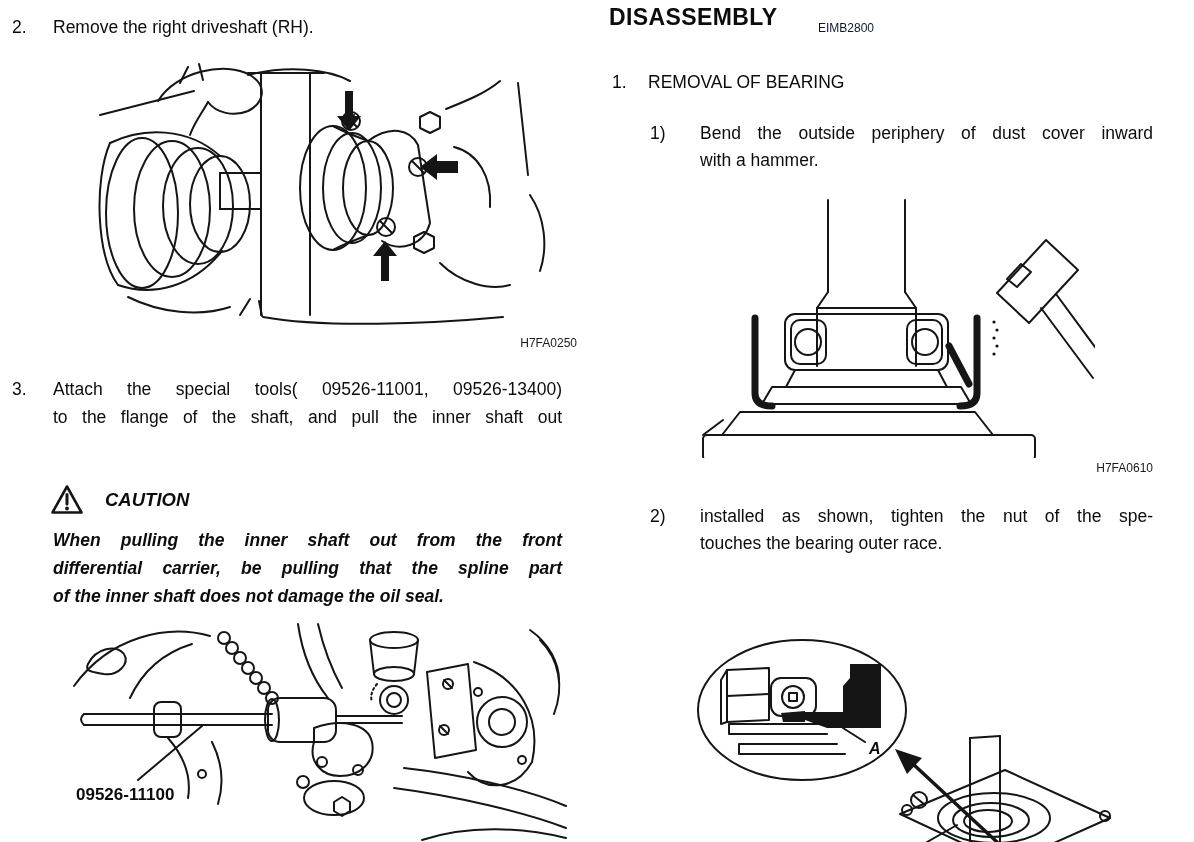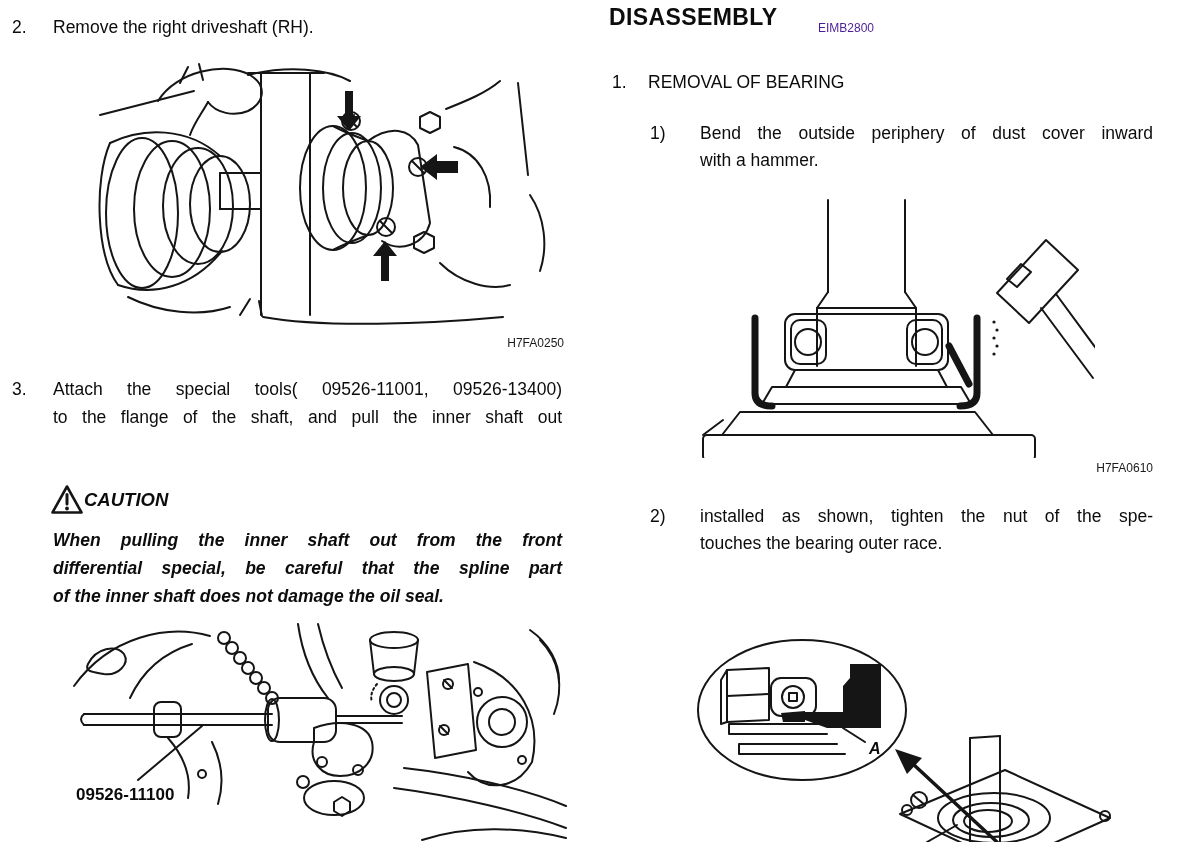--- a/index.html
+++ b/index.html
@@ -7,23 +7,23 @@
     position:relative; width:1194px; height:842px; background:#ffffff;
     overflow:hidden; font-family:"Liberation Sans", sans-serif; color:#0c0c0c;
   }
   .row{position:absolute; display:flex; font-size:17.5px; line-height:28px;}
   .row .n{flex:none; width:41px;}
   .row .t{flex:1;}
   .jl{text-align:justify; text-align-last:justify;}
   .bi{font-weight:bold; font-style:italic;}
   .body-block{position:absolute; font-size:17.5px; line-height:28px;}
   .doc-title{position:absolute; font-weight:bold; font-size:23px; letter-spacing:0.4px;}
-  .small-code{position:absolute; font-size:12px; color:#4c1d95;}
+  .small-code{position:absolute; font-size:12px; color:#0f172a;}
   .fig-code{position:absolute; font-size:12px; color:#1a1a1a; text-align:right;}
-  .caution-head{position:absolute; display:flex; align-items:center; gap:0;}
+  .caution-head{position:absolute; display:flex; align-items:center; gap:21px;}
   .cau-label{font-weight:bold; font-style:italic; font-size:18.5px;}
   svg.fig{position:absolute;}
   .ln{fill:none; stroke:#151515; stroke-linecap:round; stroke-linejoin:round;}
   .blk{fill:#151515; stroke:none;}
   .figlbl{font-family:"Liberation Sans",sans-serif; font-weight:bold; font-size:17px; fill:#0b0b0b;}
   .detA{font-family:"Liberation Sans",sans-serif; font-weight:bold; font-style:italic; font-size:16px; fill:#0b0b0b;}
 </style>
 </head>
 <body>
 
@@ -81,42 +81,42 @@
       <path d="M152,244 l-10,16"></path>
       <path d="M161,246 l3,15"></path>
     </g>
     <g class="blk">
       <path d="M247,36 h8 v25 h8 l-12,15 -12,-15 h8 z"></path>
       <path d="M322,112 l17,-13 v7 h21 v12 h-21 v7 z"></path>
       <path d="M287,186 l12,15 h-8 v25 h-8 v-25 h-8 z"></path>
     </g>
   </svg>
 
-  <div class="fig-code" style="left:444px; top:336px; width:120px;">H7FA0250</div>
+  <div class="fig-code" style="left:457px; top:336px; width:120px;">H7FA0250</div>
 
   <div class="row" style="left:12px; top:375px; width:550px;">
     <span class="n">3.</span>
     <div class="t">
       <div class="jl">Attach the special tools( 09526-11001, 09526-13400)</div>
       <div class="jl">to the flange of the shaft, and pull the inner shaft out</div>
     </div>
   </div>
 
   <div class="caution-head" style="left:50px; top:484px;">
     <svg width="34" height="31" viewBox="0 0 34 31">
       <path class="ln" stroke-width="2.6" d="M17,2.5 L31.5,28.5 L2.5,28.5 Z"></path>
       <path class="ln" stroke-width="3" d="M17,10.5 L17,20"></path>
       <circle class="blk" cx="17" cy="24.5" r="1.9"></circle>
     </svg>
     <span class="cau-label">CAUTION</span>
   </div>
 
   <div class="body-block bi" style="left:53px; top:526px; width:509px;">
     <div class="jl">When pulling the inner shaft out from the front</div>
-    <div class="jl">differential special, be careful that the spline part</div>
+    <div class="jl">differential carrier, be pulling that the spline part</div>
     <div>of the inner shaft does not damage the oil seal.</div>
   </div>
 
   <svg class="fig" style="left:72px; top:622px;" width="495" height="220" viewBox="0 0 495 220">
     <g class="ln" stroke-width="2">
       <path d="M12,92 L200,92"></path>
       <path d="M12,103 L200,103"></path>
       <path d="M12,92 Q6,97 12,103"></path>
       <rect x="82" y="80" width="27" height="35" rx="7"></rect>
       <rect x="196" y="76" width="68" height="44" rx="12"></rect>

